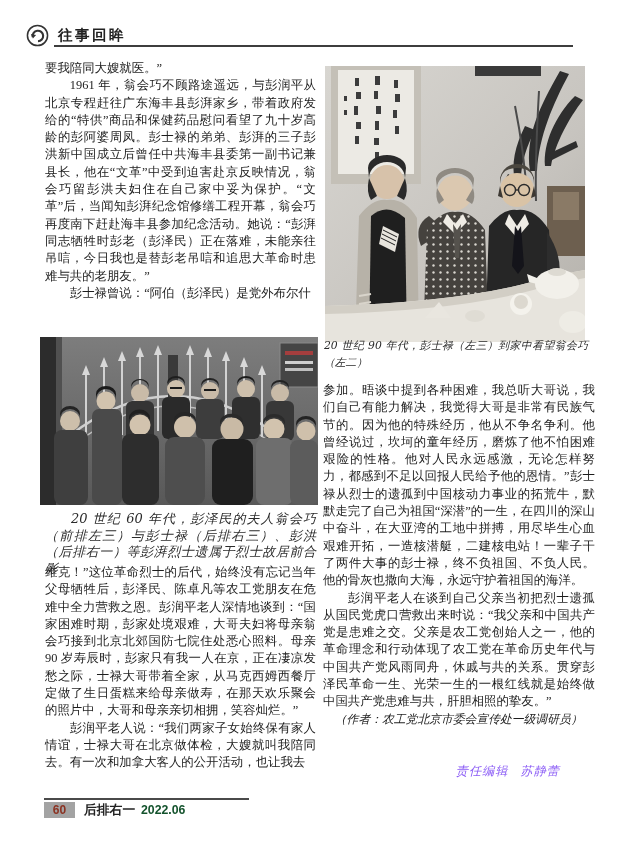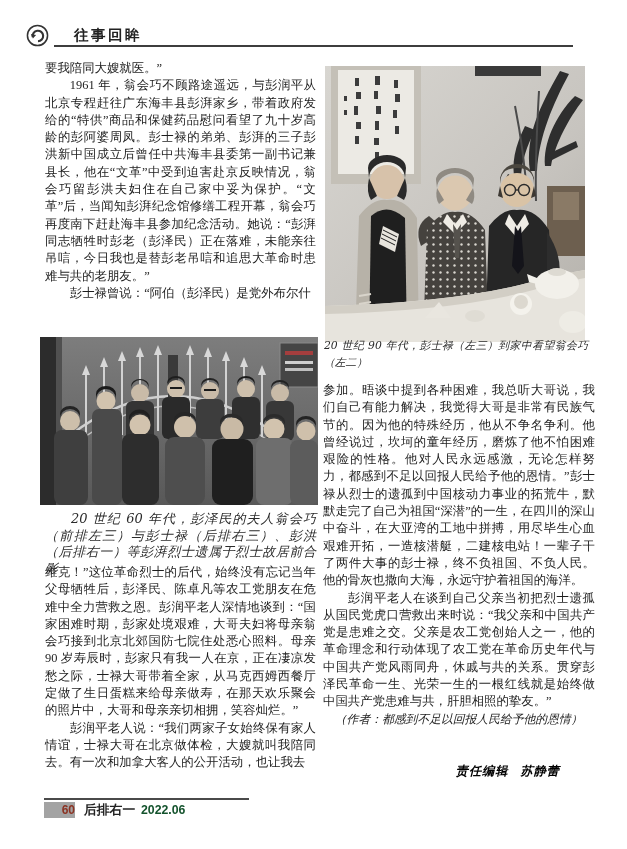--- a/index.html
+++ b/index.html
@@ -4,21 +4,21 @@
 <style>
   html,body{margin:0;padding:0;background:#e8e8e8;}
   .page{
     position:relative;width:627px;height:849px;background:#ffffff;
     font-family:"Liberation Serif","DejaVu Serif",serif;color:#1c1c1c;
     overflow:hidden;margin:0 auto;
   }
   
   .hdr-icon{position:absolute;left:26px;top:24px;width:23px;height:23px;}
   .hdr-title{
-    position:absolute;left:74px;top:26px;
+    position:absolute;left:58px;top:26px;
     font-family:"Liberation Sans","DejaVu Sans",sans-serif;
     font-weight:bold;font-size:14.5px;letter-spacing:2.5px;color:#222;
   }
   .hdr-rule{position:absolute;left:54px;top:45px;width:519px;height:2px;background:#3d3d3d;}
   
   .col{position:absolute;font-size:12.4px;line-height:17.3px;text-align:justify;color:#1d1d1d;}
   .col p{margin:0;}
   .indent{text-indent:2em;}
   .left-text-1{left:45px;top:60px;width:271px;}
   .left-text-2{left:45px;top:564px;width:271px;}
@@ -35,28 +35,28 @@
   }
   .left-caption{left:45px;top:511px;width:271px;text-indent:2em;}
   .right-caption{left:324px;top:338px;width:264px;font-size:10.8px;}
   
   .author-note{
     font-style:italic;text-indent:1em;margin-top:4px;
     font-size:11.8px;text-align:left;
   }
   .editor-line{
     position:absolute;left:323px;top:763px;width:237px;text-align:right;
-    font-weight:bold;font-style:italic;font-size:12.2px;letter-spacing:1px;color:#000000;
+    font-weight:normal;font-style:italic;font-size:12.2px;letter-spacing:1px;color:#8b5cf6;
   }
   .editor-line .gap{display:inline-block;width:12px;}
   
   .footer-rule{position:absolute;left:44px;top:798px;width:205px;height:1.5px;background:#4a4a4a;}
   .footer-pageno{
     position:absolute;left:44px;top:802px;width:31px;height:16px;
-    text-align:right;font-weight:bold;font-size:12px;line-height:16px;
+    text-align:center;font-weight:bold;font-size:12px;line-height:16px;
     font-family:"Liberation Sans","DejaVu Sans",sans-serif;
   }
   .footer-journal{
     position:absolute;left:84px;top:802px;font-weight:bold;font-size:12.8px;
     font-family:"Liberation Sans","DejaVu Sans",sans-serif;color:#222;
   }
   .footer-issue{
     position:absolute;left:141px;top:802.5px;font-weight:bold;font-size:12.3px;
     font-family:"Liberation Sans","DejaVu Sans",sans-serif;color:#14532d;
   }
@@ -288,21 +288,21 @@
       <circle cx="196" cy="236" r="7" fill="#dcd8cf"></circle>
     <ellipse cx="248" cy="256" rx="14" ry="11" fill="#eeece5"></ellipse>
     <ellipse cx="150" cy="250" rx="10" ry="6" fill="#dfdcd4"></ellipse>
     <path d="M100,252 l14,-16 12,16 Z" fill="#e9e6df"></path>
   </svg>
   <div class="caption right-caption">20 世纪 90 年代，彭士禄（左三）到家中看望翁会巧（左二）</div>
 
   <div class="col right-text">
     <p>参加。晤谈中提到各种困难，我总听大哥说，我们自己有能力解决，我觉得大哥是非常有民族气节的。因为他的特殊经历，他从不争名争利。他曾经说过，坎坷的童年经历，磨炼了他不怕困难艰险的性格。他对人民永远感激，无论怎样努力，都感到不足以回报人民给予他的恩情。”彭士禄从烈士的遗孤到中国核动力事业的拓荒牛，默默走完了自己为祖国“深潜”的一生，在四川的深山中奋斗，在大亚湾的工地中拼搏，用尽毕生心血艰难开拓，一造核潜艇，二建核电站！一辈子干了两件大事的彭士禄，终不负祖国、不负人民。他的骨灰也撒向大海，永远守护着祖国的海洋。</p>
     <p class="indent">彭润平老人在谈到自己父亲当初把烈士遗孤从国民党虎口营救出来时说：“我父亲和中国共产党是患难之交。父亲是农工党创始人之一，他的革命理念和行动体现了农工党在革命历史年代与中国共产党风雨同舟，休戚与共的关系。贯穿彭泽民革命一生、光荣一生的一根红线就是始终做中国共产党患难与共，肝胆相照的挚友。”</p>
-    <p class="author-note">（作者：都感到不足以回报人民给予他的恩情）</p>
+    <p class="author-note">（作者：农工党北京市委会宣传处一级调研员）</p>
   </div>
 
   <div class="editor-line">
     <span>责任编辑</span><span class="gap"></span><span>苏静蕾</span>
   </div>
 
   <div class="footer-rule"></div>
   <div class="footer-pageno" id="pageno" style="background: rgb(163, 163, 163); color: rgb(139, 50, 34);">60</div>
   <div class="footer-journal">后排右一</div>
   <div class="footer-issue">2022.06</div>

